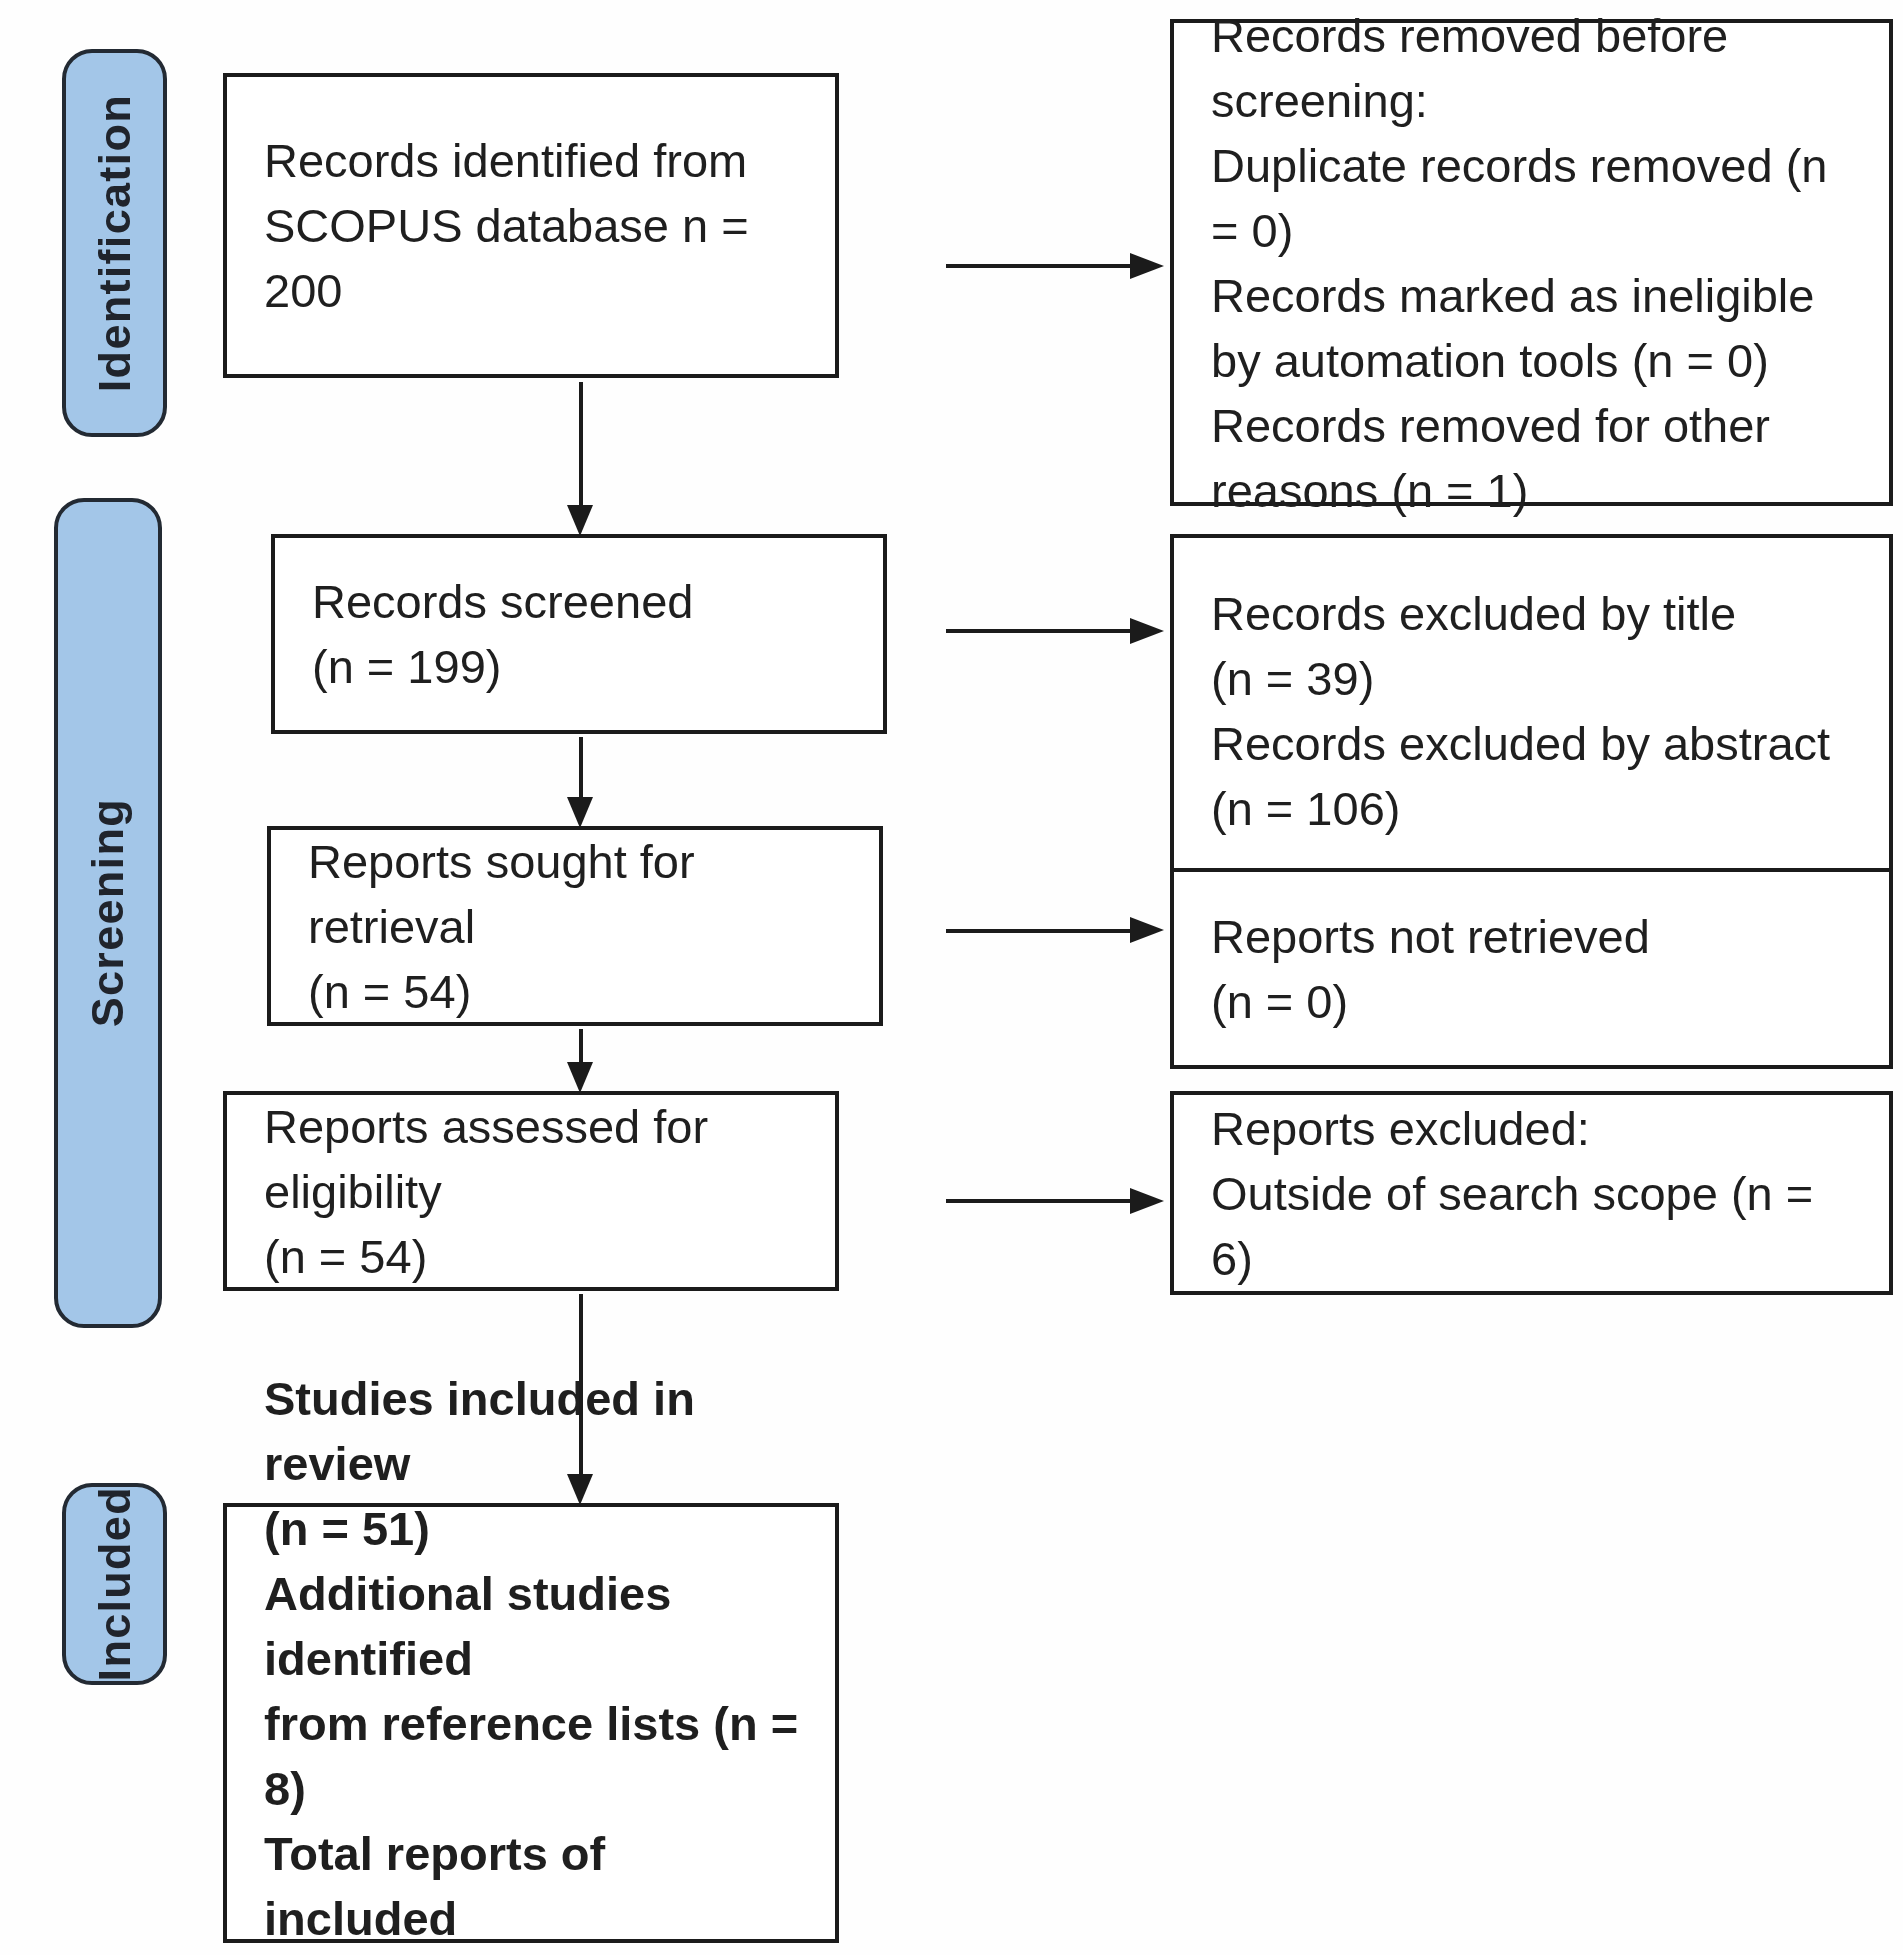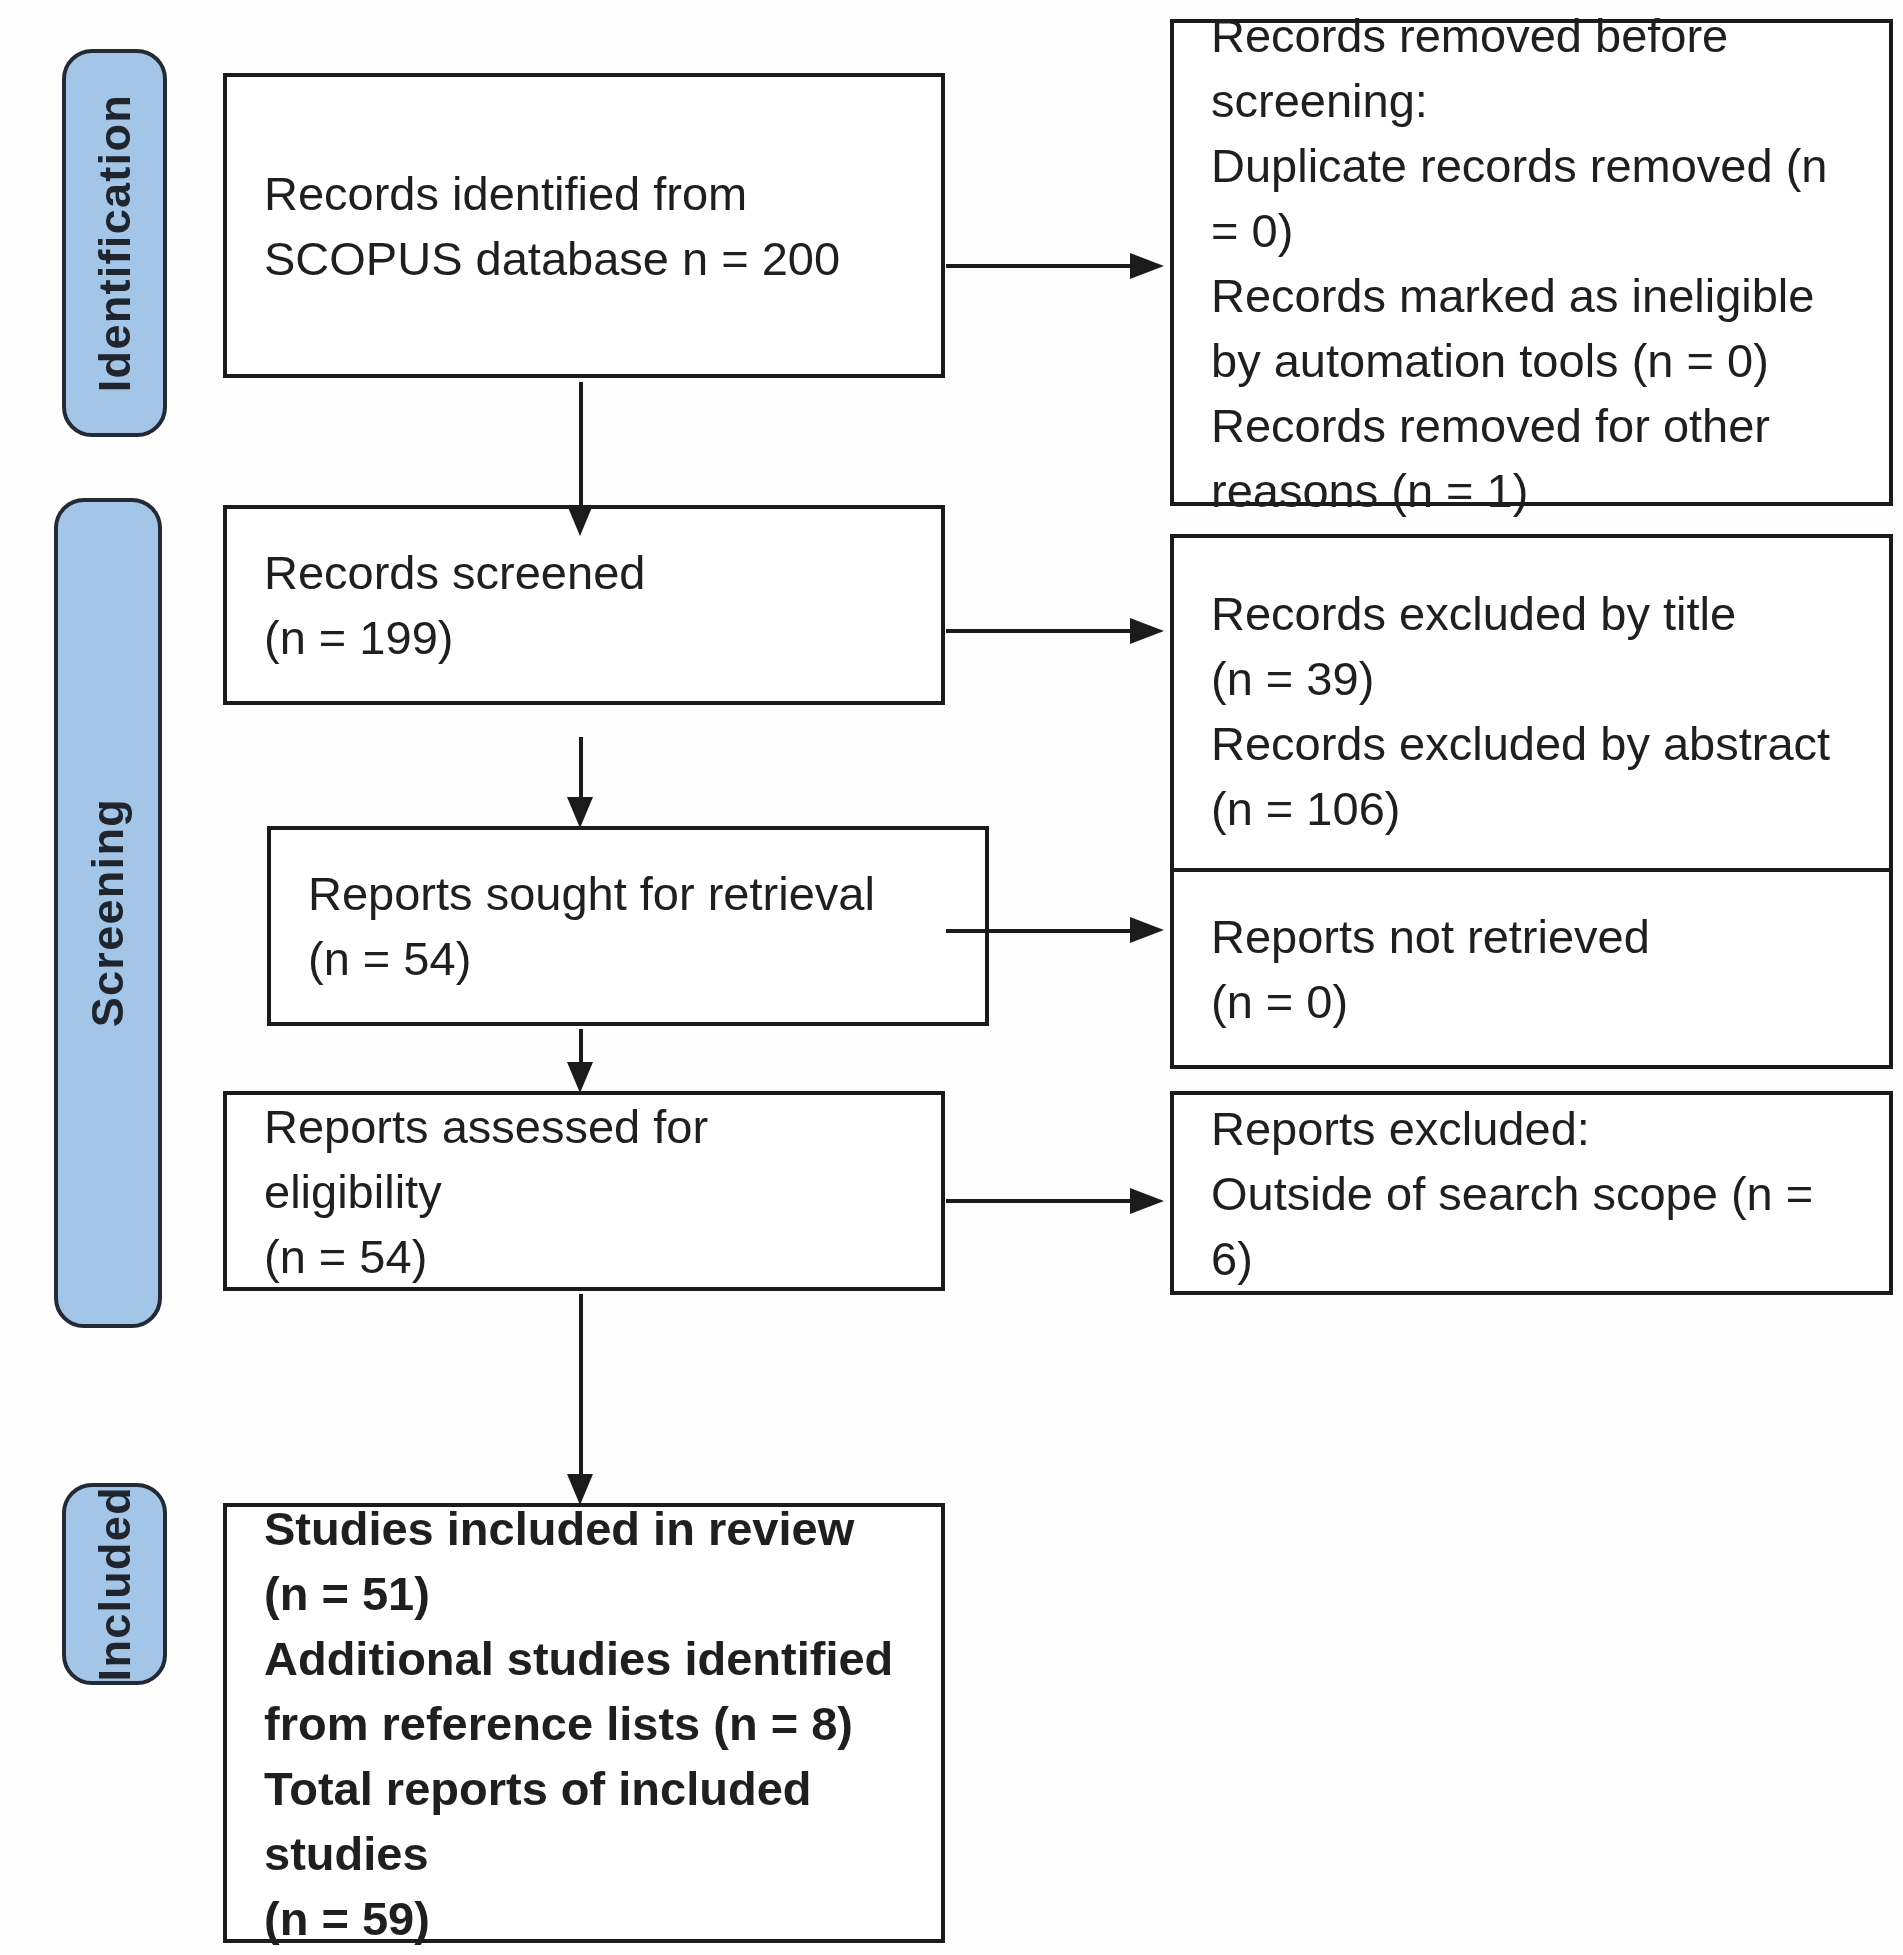--- a/index.html
+++ b/index.html
@@ -49,23 +49,23 @@
     box-sizing: border-box;
     display: flex;
     align-items: center;
     font-size: 47px;
     line-height: 65px;
     white-space: pre-line;
     padding: 13.5px 27px 13.5px 37px;
     text-align: left;
   }
   
-  .main-col { left: 223px; width: 722px; }
+  .main-col { left: 223px; width: 616px; }
   #box-records-identified { top: 73px;  height: 305px; }
-  #box-records-screened   { top: 505px;  height: 200px; }
+  #box-records-screened   { top: 534px;  height: 200px; margin-left: 48px; }
   #box-reports-sought     { top: 826px; height: 200px; margin-left: 44px; }
   #box-reports-assessed   { top: 1091px; height: 200px; }
   #box-studies-included   { top: 1503px; height: 440px; font-weight: bold; }
   
   .right-col { left: 1170px; width: 723px; }
   #box-records-removed       { top: 19px;   height: 487px; }
   #box-records-excluded      { top: 534px;  height: 354px; }
   #box-reports-not-retrieved { top: 855px; height: 201px; margin-top: 13px; }
   #box-reports-excluded      { top: 1091px; height: 204px; }
 

